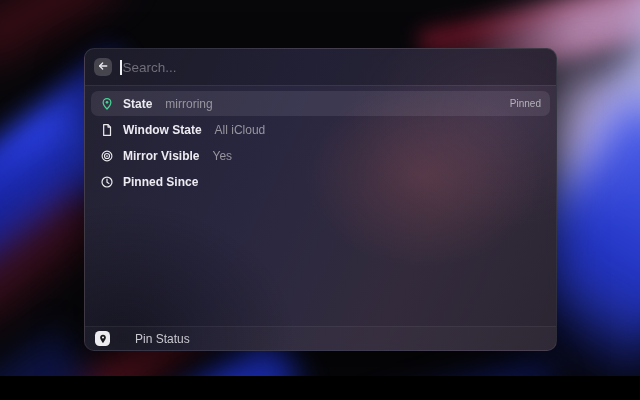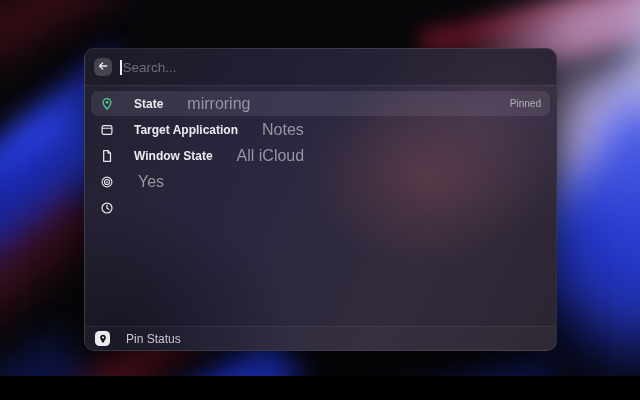--- a/index.html
+++ b/index.html
@@ -54,31 +54,31 @@
   .search-input {
     flex:1; background:transparent; border:none; outline:none;
     color:#e8e7ec; font-size:13.5px; font-family:"Liberation Sans", sans-serif;
   }
   .search-input::placeholder { color:#706e78; }
   .divider { height:1px; flex:0 0 1px; background:rgba(255,255,255,0.07); }
 
   .list { flex:1 1 auto; padding:5px 6px; display:flex; flex-direction:column; gap:1px; }
   .row {
     height:25px; flex:0 0 25px; display:flex; align-items:center;
-    gap:20px; padding:5px 9px; border-radius:7px; cursor:pointer;
+    gap:9px; padding:5px 9px; border-radius:7px; cursor:pointer;
   }
   .row.selected { background:rgba(222,218,235,0.10); }
   .row-icon { width:14px; height:14px; flex:0 0 14px; display:flex; align-items:center; justify-content:center; }
   .row-title { color:#edebf1; font-size:12px; font-weight:600; white-space:nowrap; }
-  .row-sub { color:#98959f; font-size:16px; margin-left:4px; white-space:nowrap; }
+  .row-sub { color:#98959f; font-size:12px; margin-left:4px; white-space:nowrap; }
   .accessory { margin-left:auto; color:#b4b2ba; font-size:10px; }
 
   .footer {
     height:23px; flex:0 0 23px; display:flex; align-items:center;
-    gap:16px; padding:0 10px; background:rgba(255,255,255,0.02);
+    gap:25px; padding:0 10px; background:rgba(255,255,255,0.02);
   }
   .app-icon {
     width:15px; height:15px; flex:0 0 15px; border-radius:4.5px; background:#ececf0;
     display:flex; align-items:center; justify-content:center;
   }
   .footer-label { color:#c9c7ce; font-size:12px; }
 </style>
 </head>
 <body>
 
@@ -125,60 +125,52 @@
           <svg width="14" height="14" viewBox="0 0 16 16" fill="none" stroke="#47d596" stroke-width="1.4" stroke-linejoin="round">
             <path d="M8 1.8 C5.45 1.8 3.6 3.75 3.6 6.15 C3.6 9.1 8 13.7 8 13.7 C8 13.7 12.4 9.1 12.4 6.15 C12.4 3.75 10.55 1.8 8 1.8 Z"></path>
             <circle cx="8" cy="6.1" r="1.5" fill="#47d596" stroke="none"></circle>
           </svg>
         </span>
         <span class="row-title">State</span>
         <span class="row-sub">mirroring</span>
         <span class="accessory">Pinned</span>
       </div>
 
-      <div class="row">
-        <span class="row-icon">
-          <svg width="14" height="14" viewBox="0 0 16 16" fill="none" stroke="#e9e8ed" stroke-width="1.4" stroke-linejoin="round">
-            <rect x="2.4" y="2.9" width="11.2" height="10.2" rx="2"></rect>
-            <path d="M2.4 6 H13.6"></path>
-          </svg>
-        </span>
-        <span class="row-title">Target Application</span>
-        <span class="row-sub">Notes</span>
-      </div>
 
       <div class="row">
         <span class="row-icon">
           <svg width="14" height="14" viewBox="0 0 16 16" fill="none" stroke="#e9e8ed" stroke-width="1.4" stroke-linejoin="round">
             <path d="M4.2 1.8 H9.2 L12 4.7 V14.2 H4.2 Z"></path>
             <path d="M9.2 1.8 V4.7 H12"></path>
           </svg>
         </span>
         <span class="row-title">Window State</span>
         <span class="row-sub">All iCloud</span>
       </div>
 
       <div class="row">
         <span class="row-icon">
           <svg width="14" height="14" viewBox="0 0 16 16" fill="none" stroke="#e9e8ed" stroke-width="1.3">
             <circle cx="8" cy="8" r="5.6"></circle>
             <circle cx="8" cy="8" r="2.9"></circle>
             <circle cx="8" cy="8" r="1" fill="#e9e8ed" stroke="none"></circle>
           </svg>
         </span>
+        <span class="row-title">Mirror Visible</span>
         <span class="row-sub">Yes</span>
       </div>
 
       <div class="row">
         <span class="row-icon">
           <svg width="14" height="14" viewBox="0 0 16 16" fill="none" stroke="#e9e8ed" stroke-width="1.4" stroke-linecap="round">
             <circle cx="8" cy="8" r="5.7"></circle>
             <path d="M8 4.8 V8.2 L10.2 9.6"></path>
           </svg>
         </span>
+        <span class="row-title">Pinned Since</span>
       </div>
 
     </div>
 
     <div class="divider"></div>
     <div class="footer">
       <span class="app-icon">
         <svg width="10" height="10" viewBox="0 0 16 16" fill="#1b1b1e">
           <path d="M8 1.2 C5.3 1.2 3.4 3.2 3.4 5.7 C3.4 8.8 8 14.6 8 14.6 C8 14.6 12.6 8.8 12.6 5.7 C12.6 3.2 10.7 1.2 8 1.2 Z M8 7.3 A1.7 1.7 0 1 1 8 3.9 A1.7 1.7 0 0 1 8 7.3 Z"></path>
         </svg>

